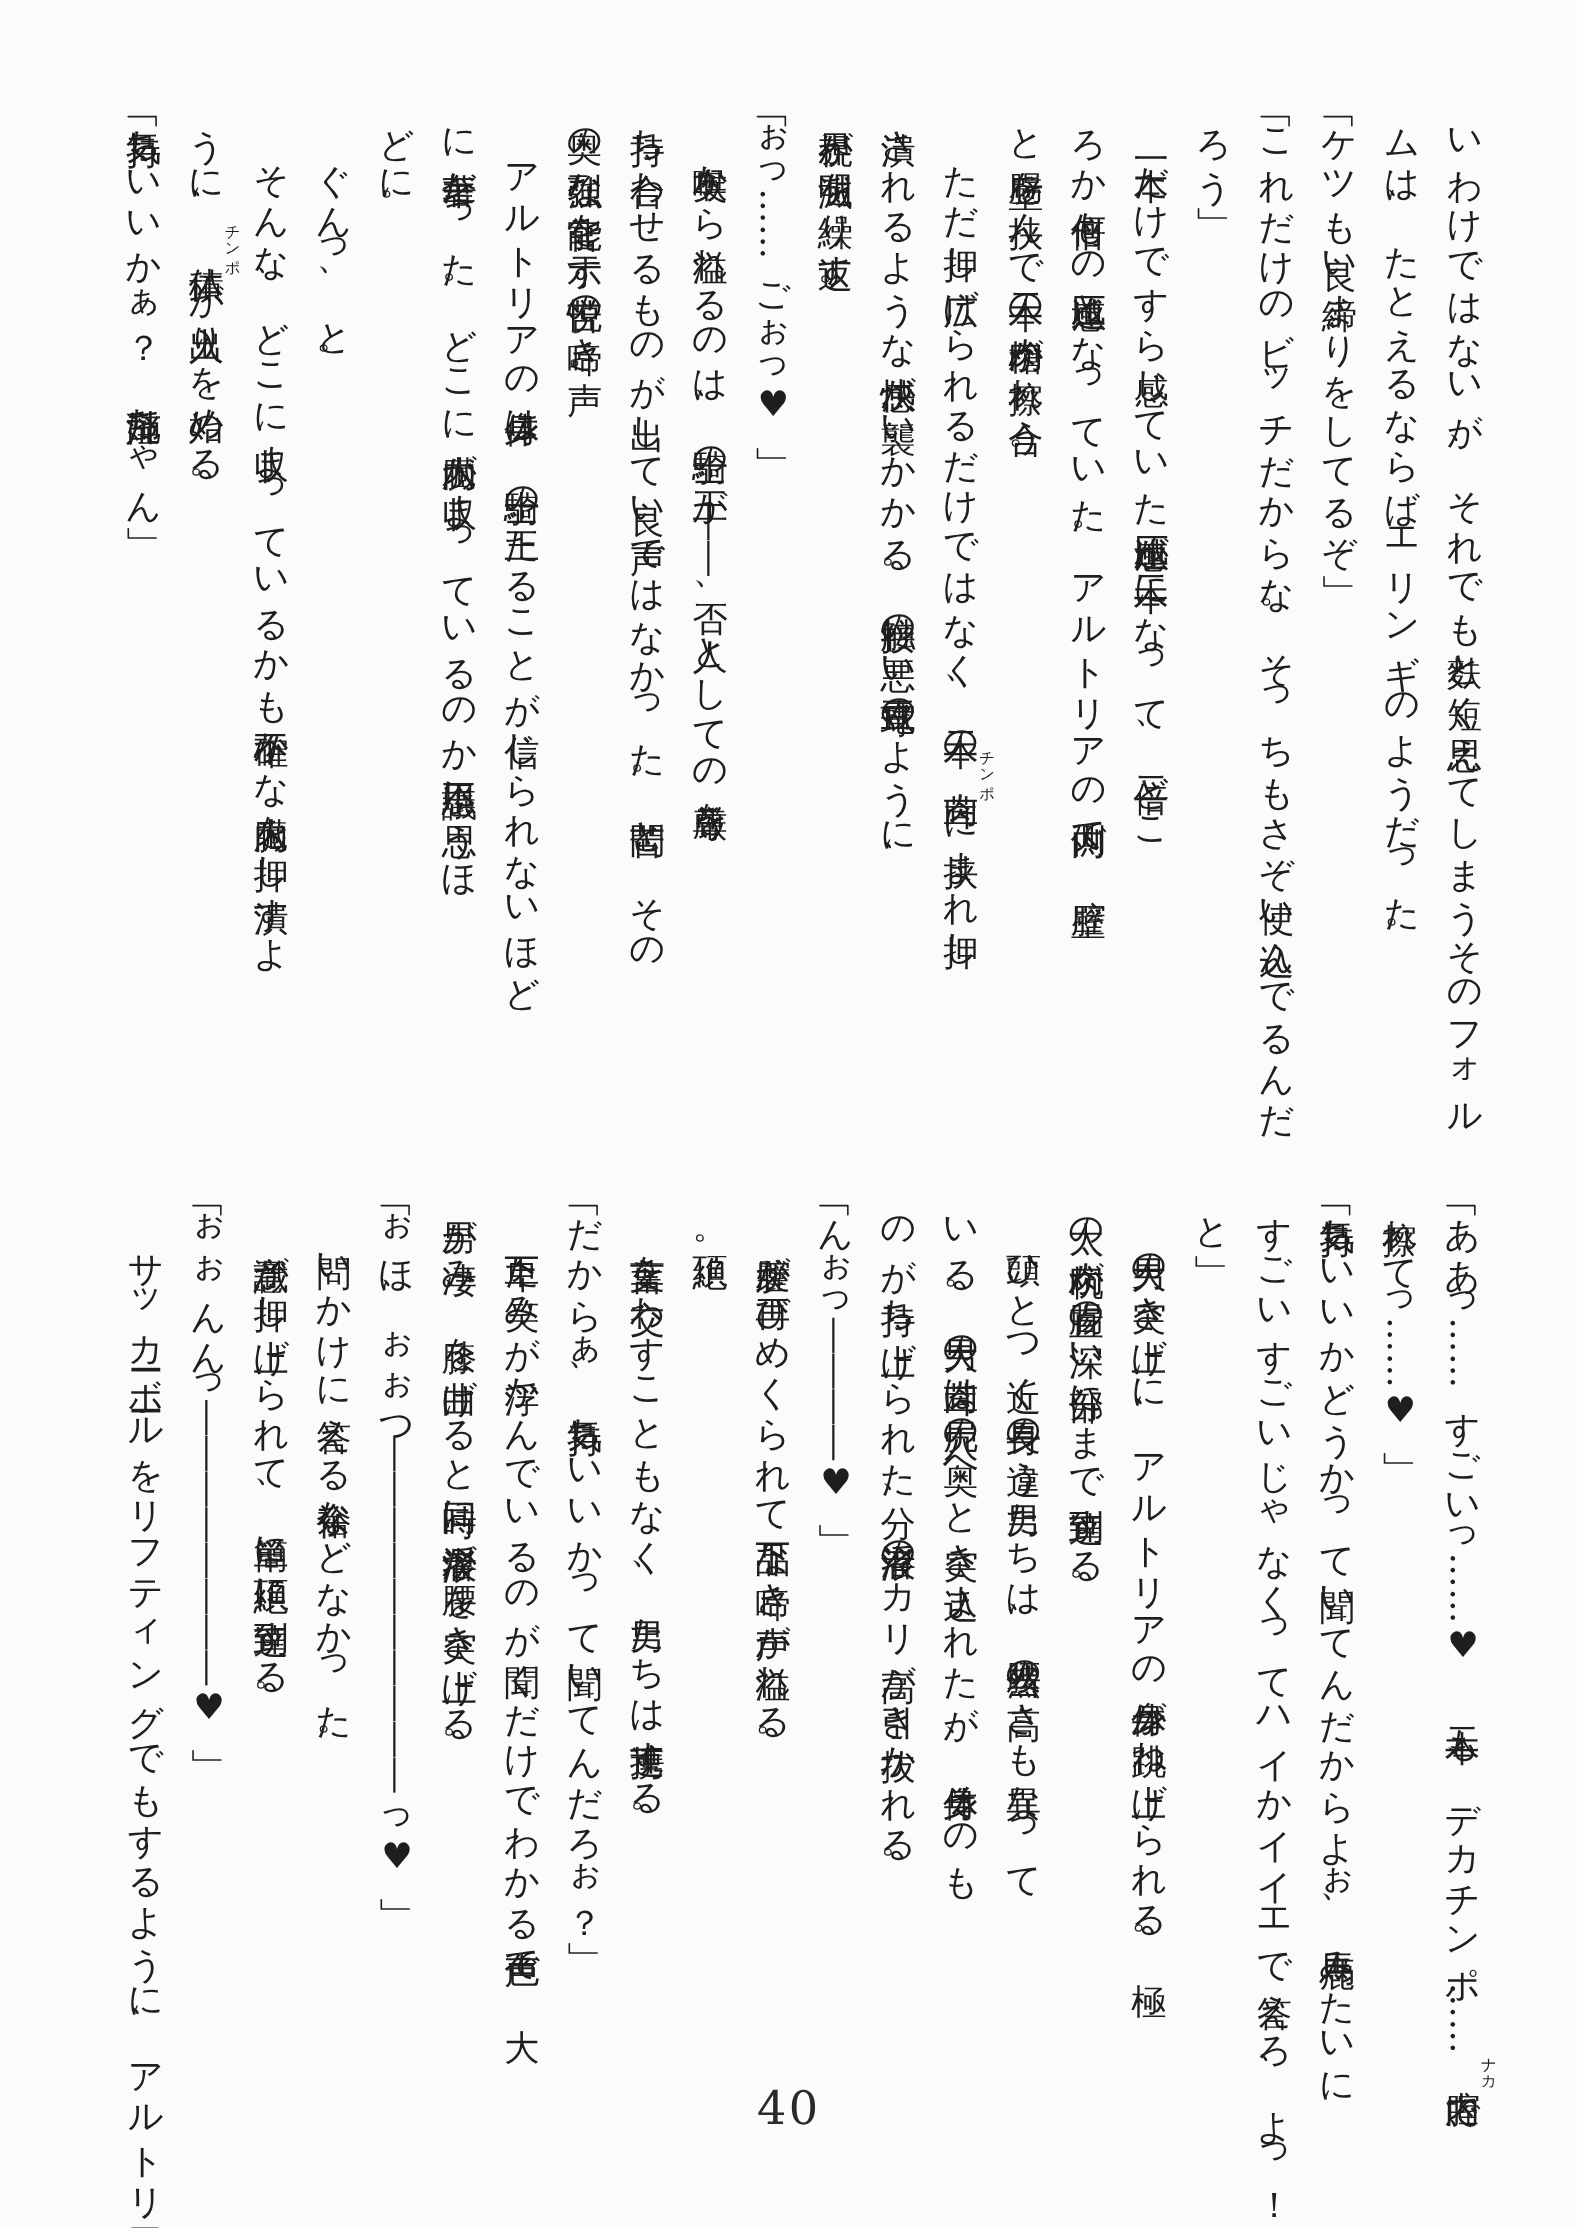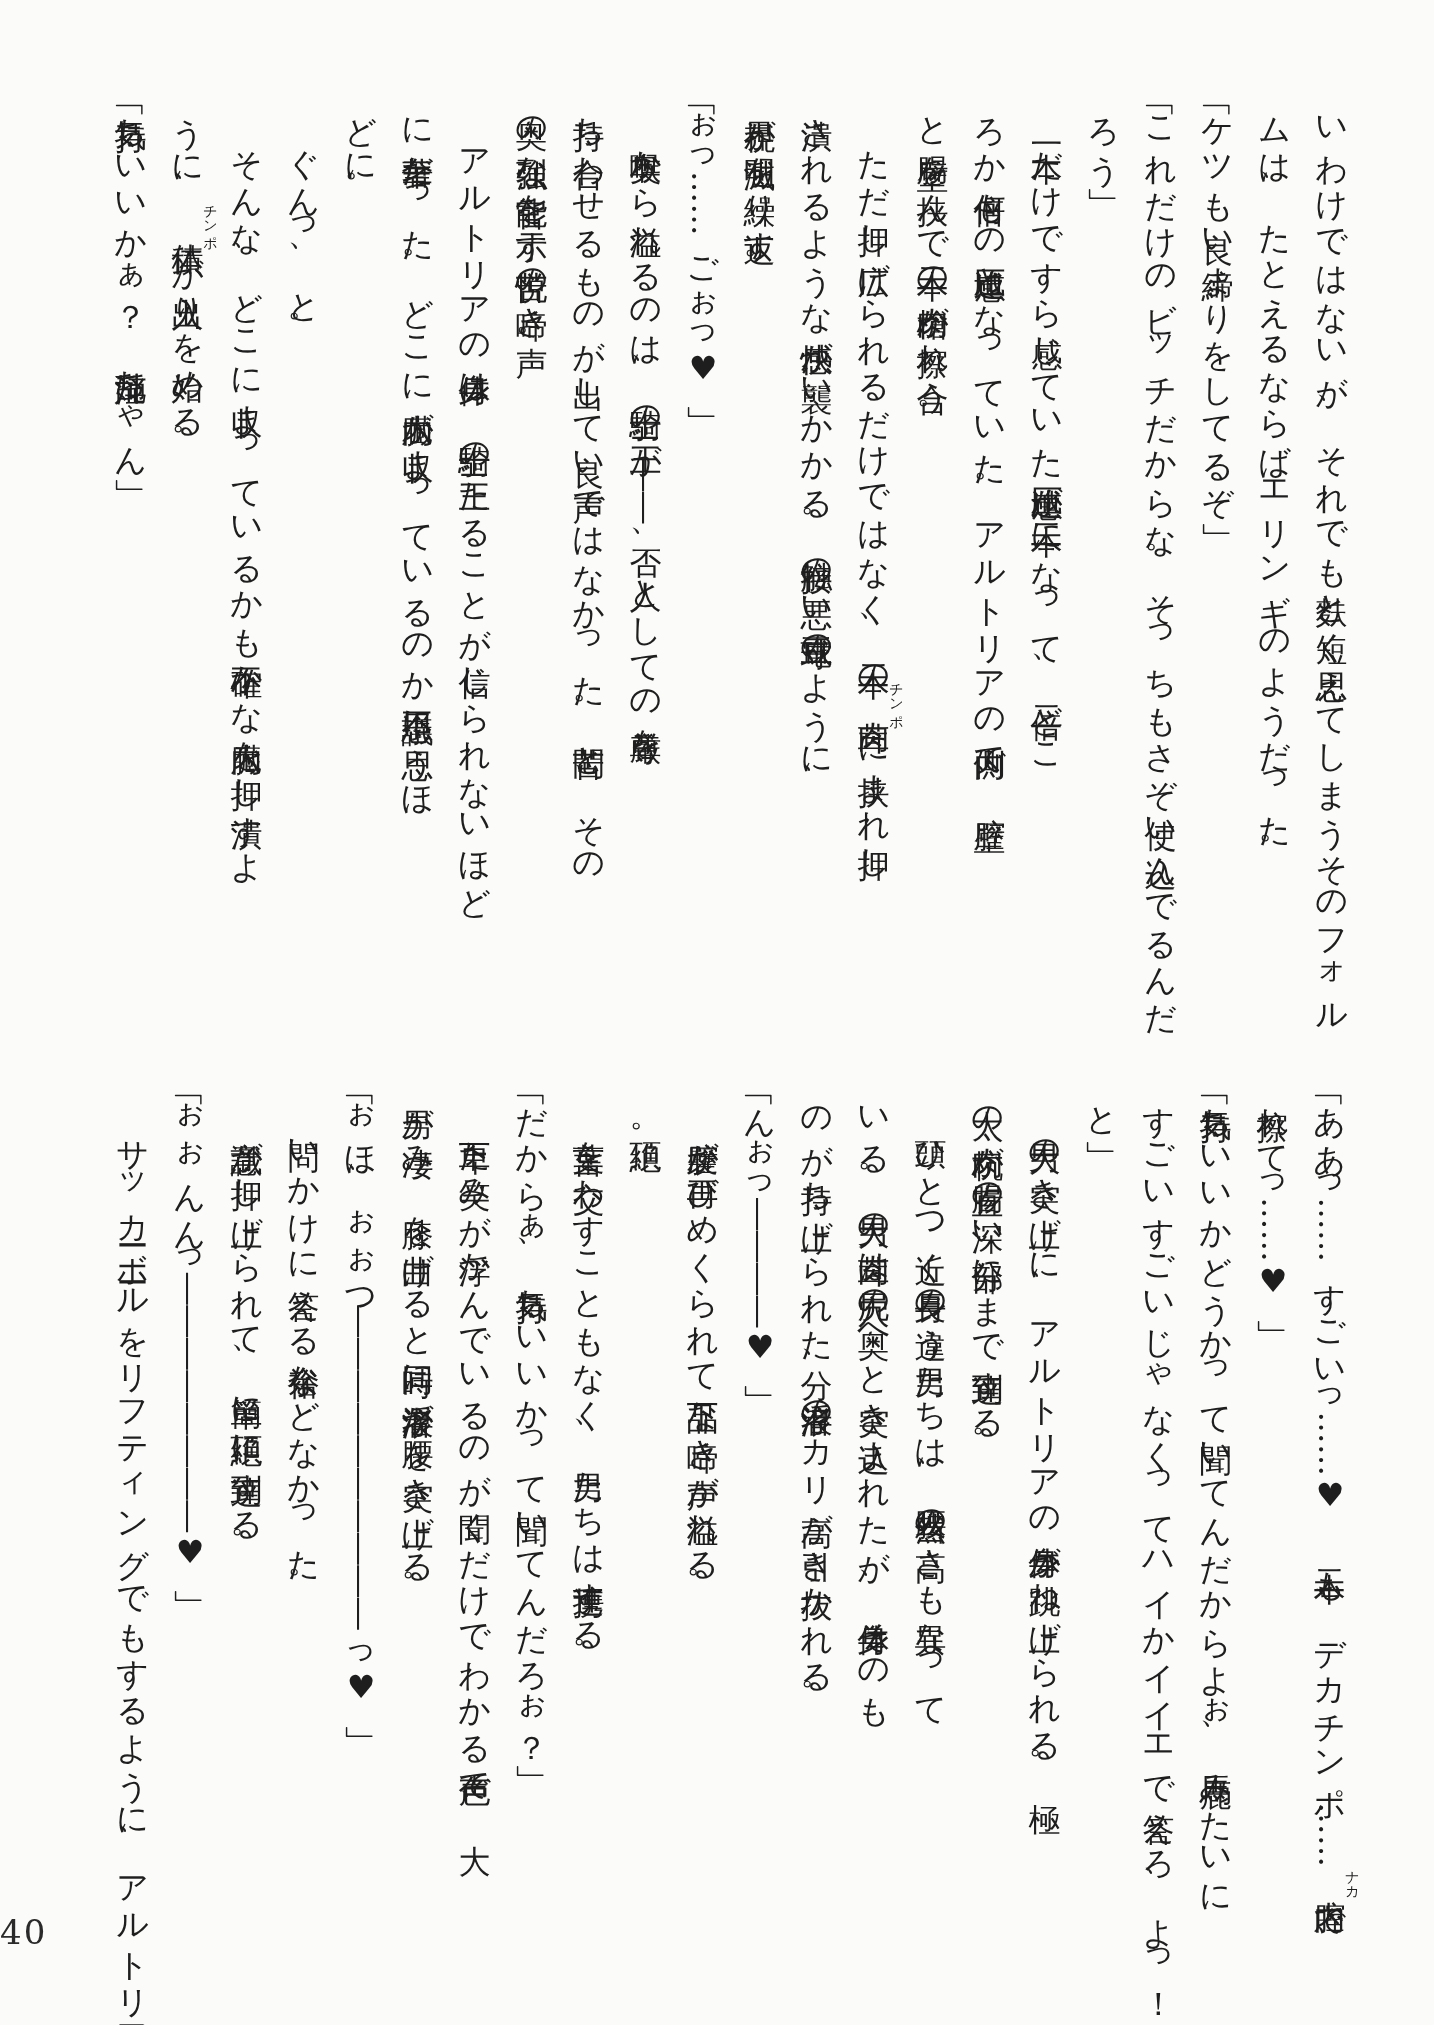--- a/index.html
+++ b/index.html
@@ -31,24 +31,25 @@
     white-space: nowrap;
   }
   ruby { ruby-align: center; }
   ruby rt {
     font-size: 14px;
     letter-spacing: 0;
     font-family: "DejaVu Serif", "Liberation Serif", serif;
   }
   #page-number {
     position: absolute;
-    bottom: 73px;
+    bottom: 84px;
     left: 0;
     width: 100%;
-    font-size: 34px;
+    text-align: center;
+    font-size: 42px;
     letter-spacing: 2px;
     color: #2a2a2a;
   }
 </style>
 </head>
 <body>
 
 <div id="top-block" class="vblock">
     <p class="line">いわけではないが、それでも麩と短く思えてしまうそのフォル</p>
     <p class="line">ムは、たとえるならばエリンギのようだった。</p>

